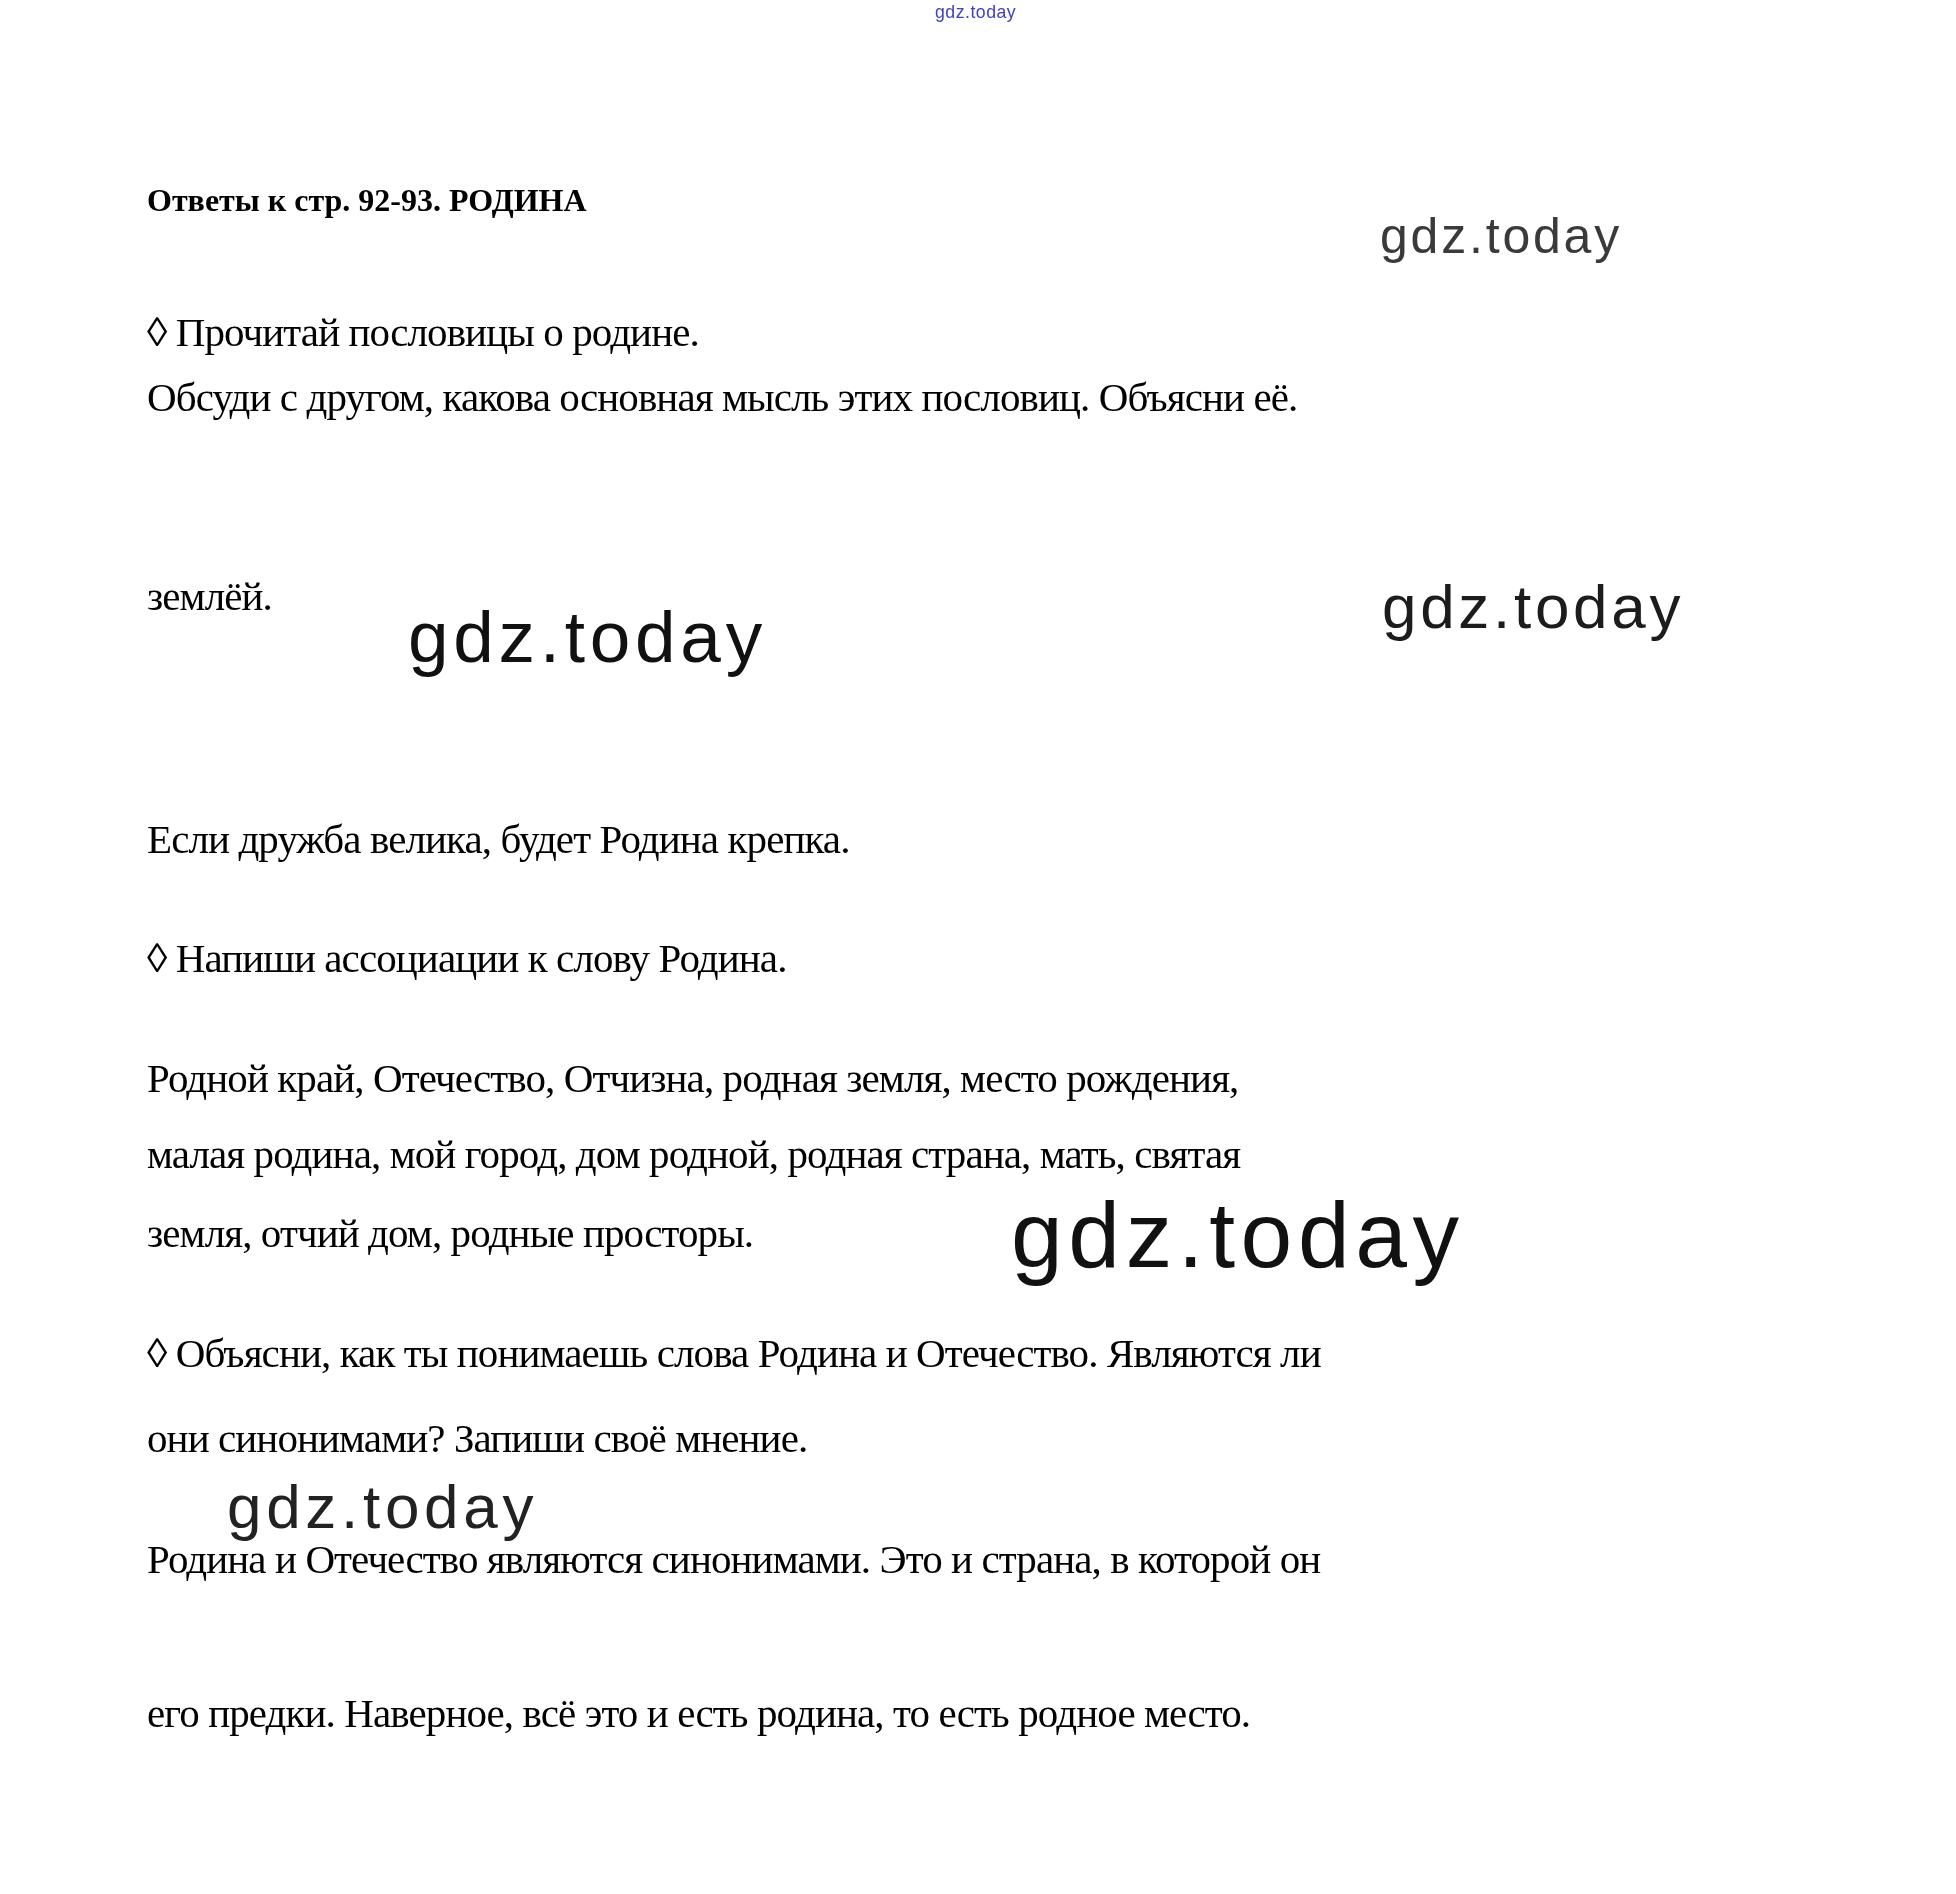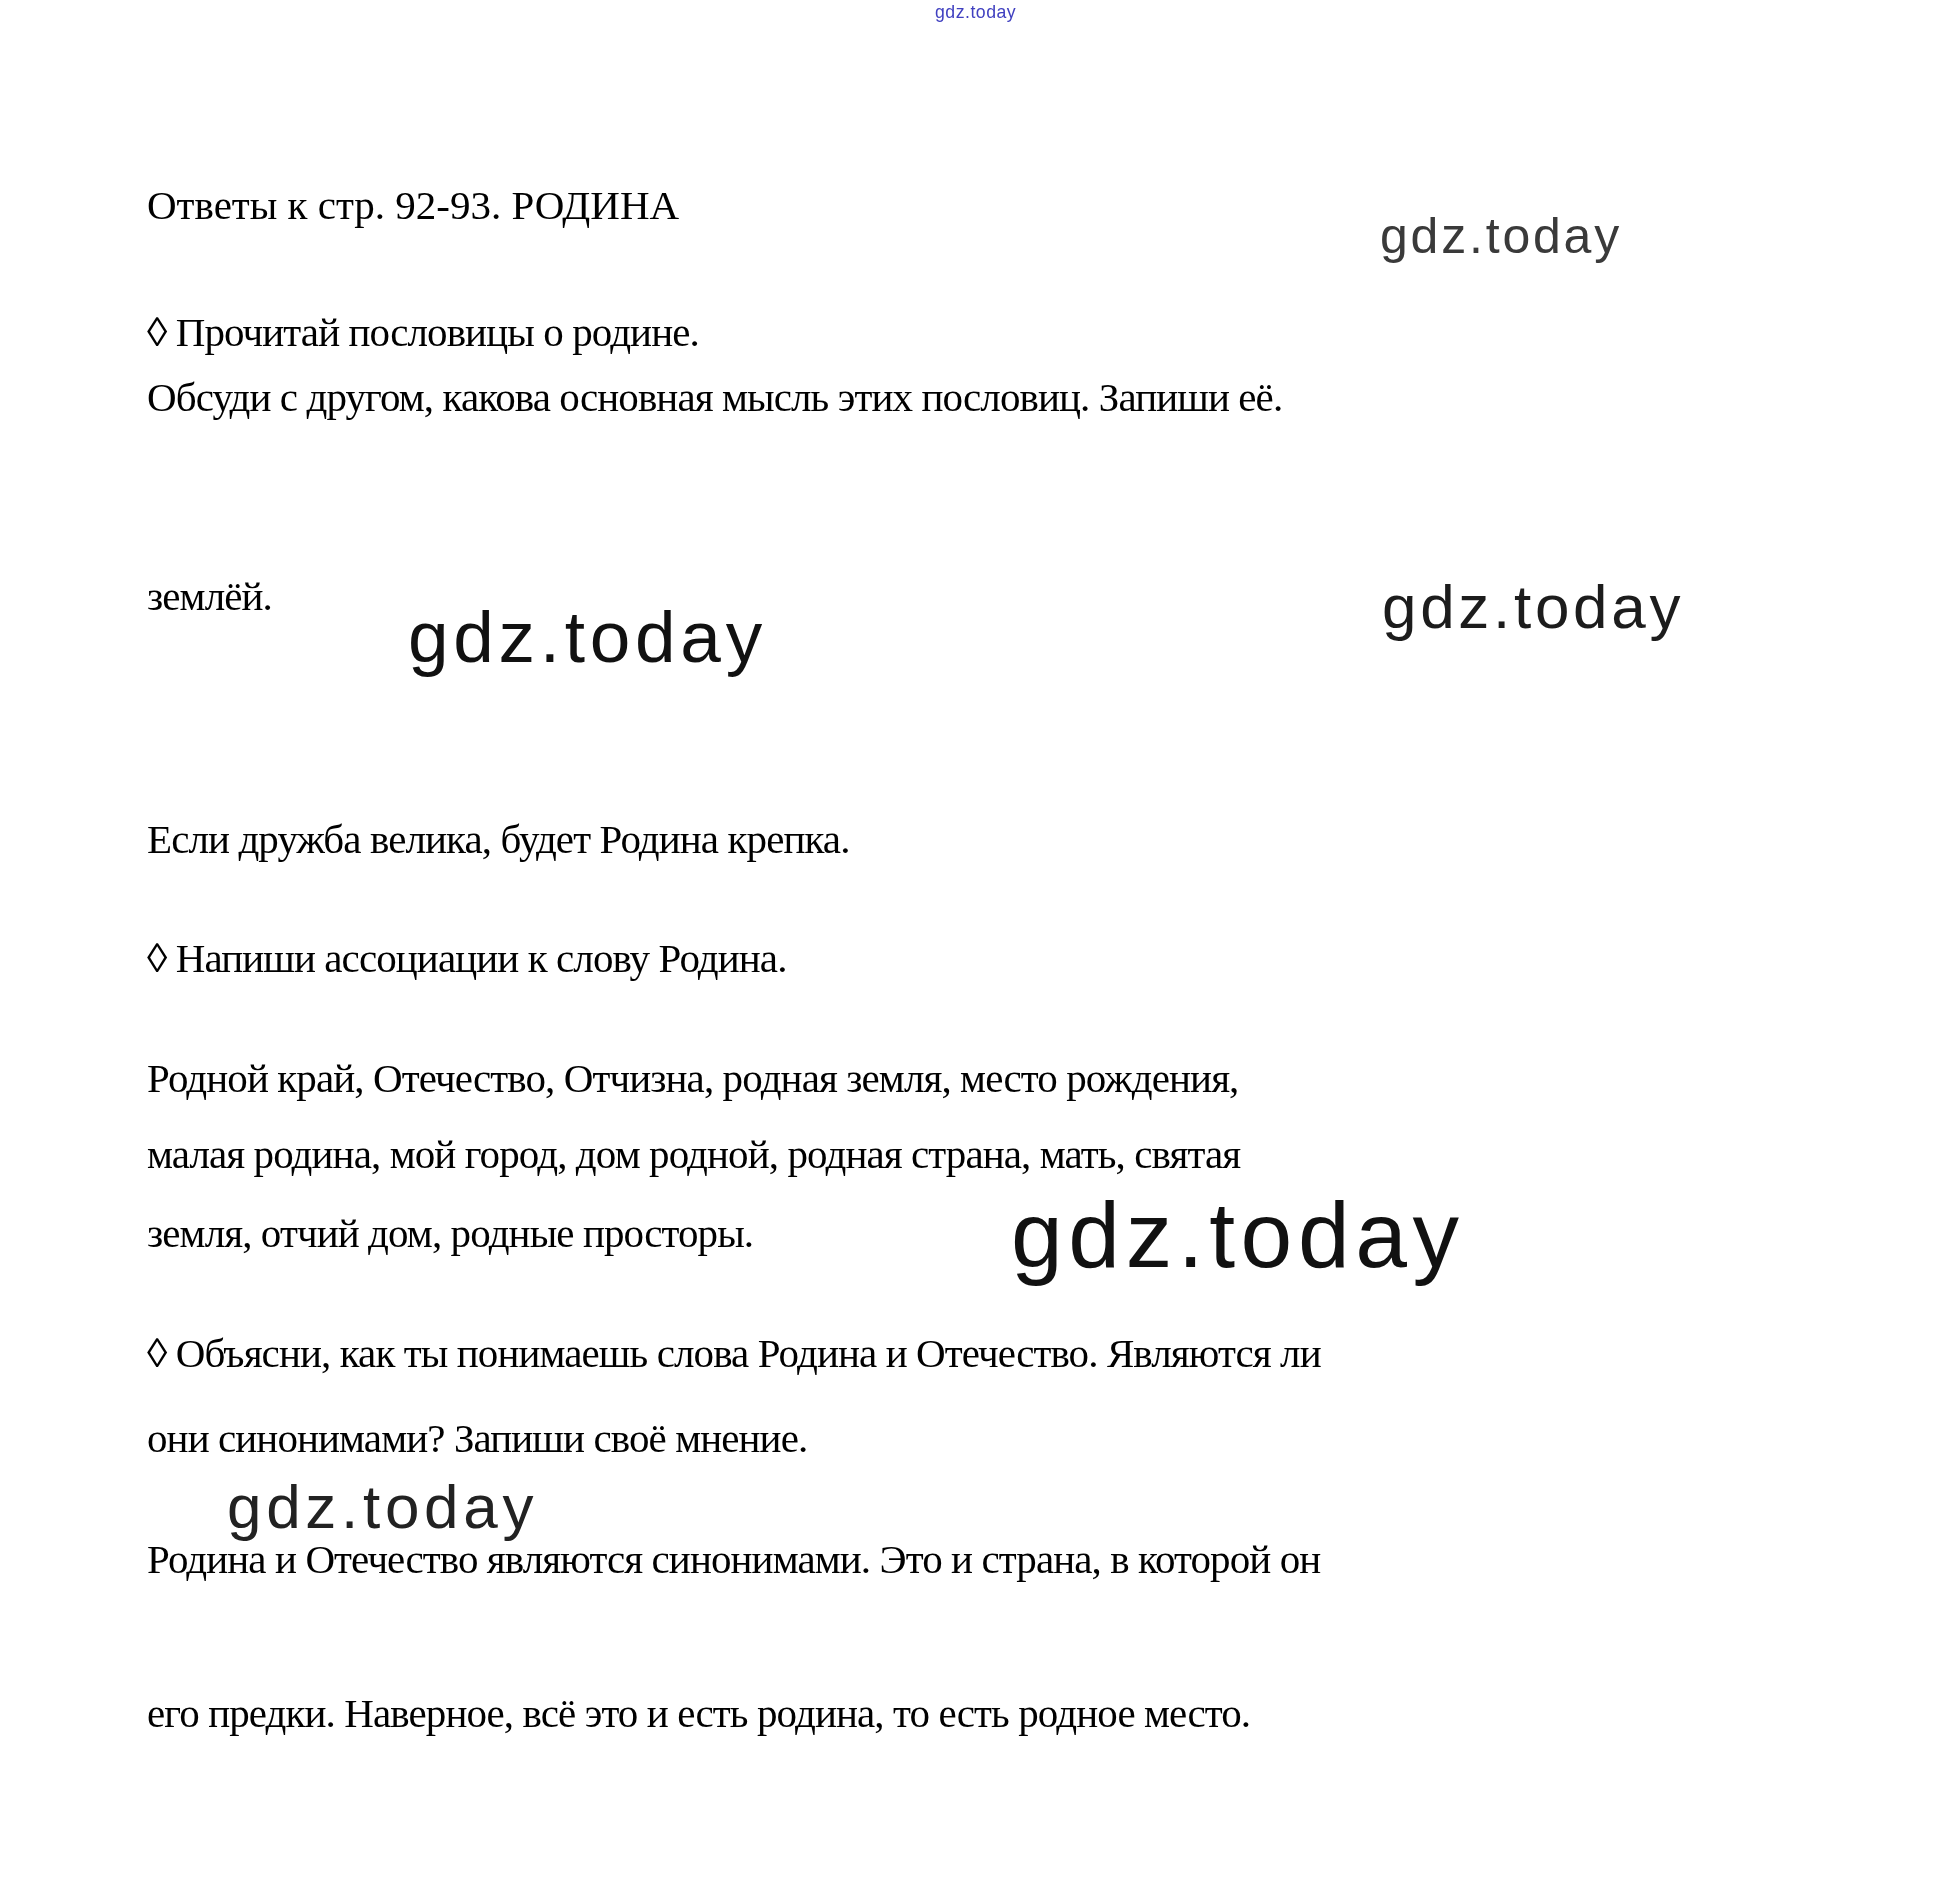--- a/index.html
+++ b/index.html
@@ -18,22 +18,22 @@
   .line {
     position: absolute;
     left: 147px;
     font-size: 41px;
     letter-spacing: -0.9px;
     color: #000000;
     white-space: nowrap;
     line-height: 1.1;
   }
   .title {
-    font-weight: normal;
-    font-size: 41px;
+    font-weight: bold;
+    font-size: 32px;
     letter-spacing: 0;
   }
   .wm {
     position: absolute;
     font-family: "Liberation Sans", sans-serif;
     font-weight: normal;
     white-space: nowrap;
     color: #222222;
   }
   .wm-top {
@@ -81,21 +81,21 @@
   <div class="wm wm-top">gdz.today</div>
   <div class="wm wm-title-row">gdz.today</div>
   <div class="wm wm-mid-right">gdz.today</div>
   <div class="wm wm-center">gdz.today</div>
   <div class="wm wm-large">gdz.today</div>
   <div class="wm wm-bottom-left">gdz.today</div>
 
   <div class="line title" style="top:183px">Ответы к стр. 92-93. РОДИНА</div>
 
   <div class="line" style="top:310px">◊ Прочитай пословицы о родине.</div>
-  <div class="line" style="top:375px">Обсуди с другом, какова основная мысль этих пословиц. Запиши её.</div>
+  <div class="line" style="top:375px">Обсуди с другом, какова основная мысль этих пословиц. Объясни её.</div>
 
   <div class="line" style="top:574px">землёй.</div>
 
   <div class="line" style="top:817px">Если дружба велика, будет Родина крепка.</div>
 
   <div class="line" style="top:936px">◊ Напиши ассоциации к слову Родина.</div>
   <div class="line" style="top:1056px">Родной край, Отечество, Отчизна, родная земля, место рождения,</div>
   <div class="line" style="top:1132px">малая родина, мой город, дом родной, родная страна, мать, святая</div>
   <div class="line" style="top:1331px">◊ Объясни, как ты понимаешь слова Родина и Отечество. Являются ли</div>
 

